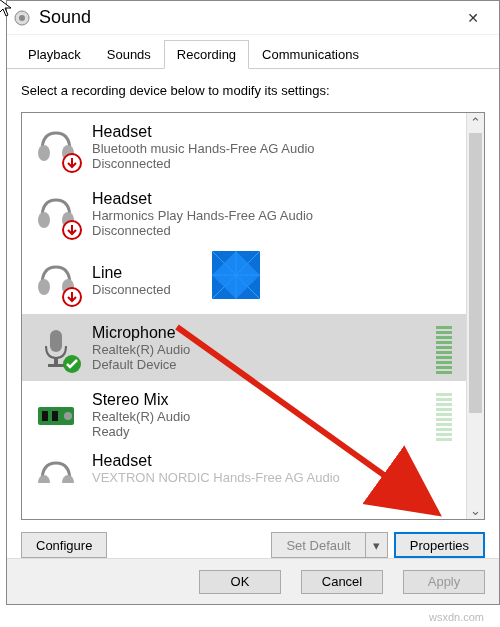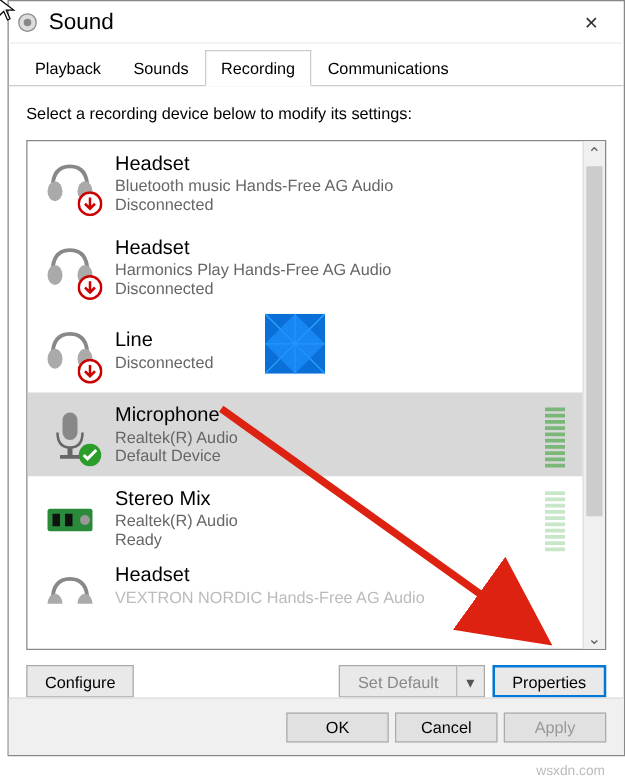--- a/index.html
+++ b/index.html
@@ -29,21 +29,21 @@
     .scrollbar { width: 18px; background: #f0f0f0; display: flex; flex-direction: column; border-left: 1px solid #ddd; }
     .scroll-btn { height: 18px; display: flex; align-items: center; justify-content: center; color: #666; }
     .scroll-track { flex: 1; position: relative; }
     .scroll-thumb { position: absolute; left: 2px; right: 2px; top: 2px; height: 280px; background: #ccc; }
     .bottom-row { display: flex; gap: 6px; margin-top: 12px; align-items: center; }
     .btn { height: 26px; padding: 0 14px; border: 1px solid #aaa; background: #e9e9e9; cursor: pointer; display: flex; align-items: center; justify-content: center; }
     .btn.primary { border: 2px solid #0078d7; background: #e9e9e9; }
     .btn.disabled { color: #888; background: #e9e9e9; }
     .spacer { flex: 1; }
     .dropdown-toggle { width: 22px; height: 26px; border: 1px solid #aaa; border-left: none; background: #e9e9e9; display: flex; align-items: center; justify-content: center; color: #555; }
-    .dialog-buttons { position: absolute; bottom: 0; left: 0; right: 0; height: 46px; background: #f0f0f0; border-top: 1px solid #ddd; display: flex; align-items: center; justify-content: flex-end; padding: 0 14px; gap: 5px; text-align: center; }
+    .dialog-buttons { position: absolute; bottom: 0; left: 0; right: 0; height: 46px; background: #f0f0f0; border-top: 1px solid #ddd; display: flex; align-items: center; justify-content: flex-end; padding: 0 14px; gap: 20px; text-align: center; }
     .dialog-btn { width: 82px; height: 24px; border: 1px solid #aaa; background: #e1e1e1; display: flex; align-items: center; justify-content: center; cursor: pointer; }
     .dialog-btn.disabled { color: #999; }
     .badge { position: absolute; bottom: -2px; right: -2px; width: 20px; height: 20px; }
     .cursor-arrow { position: absolute; left: -2px; top: -2px; z-index: 100; }
     .watermark { position: absolute; bottom: 4px; right: 16px; font-size: 11px; color: #bbb; }
     .red-arrow { position: absolute; z-index: 50; pointer-events: none; }
     .blue-square { position: absolute; width: 48px; height: 48px; }
   </style>
 </head>
 <body>

